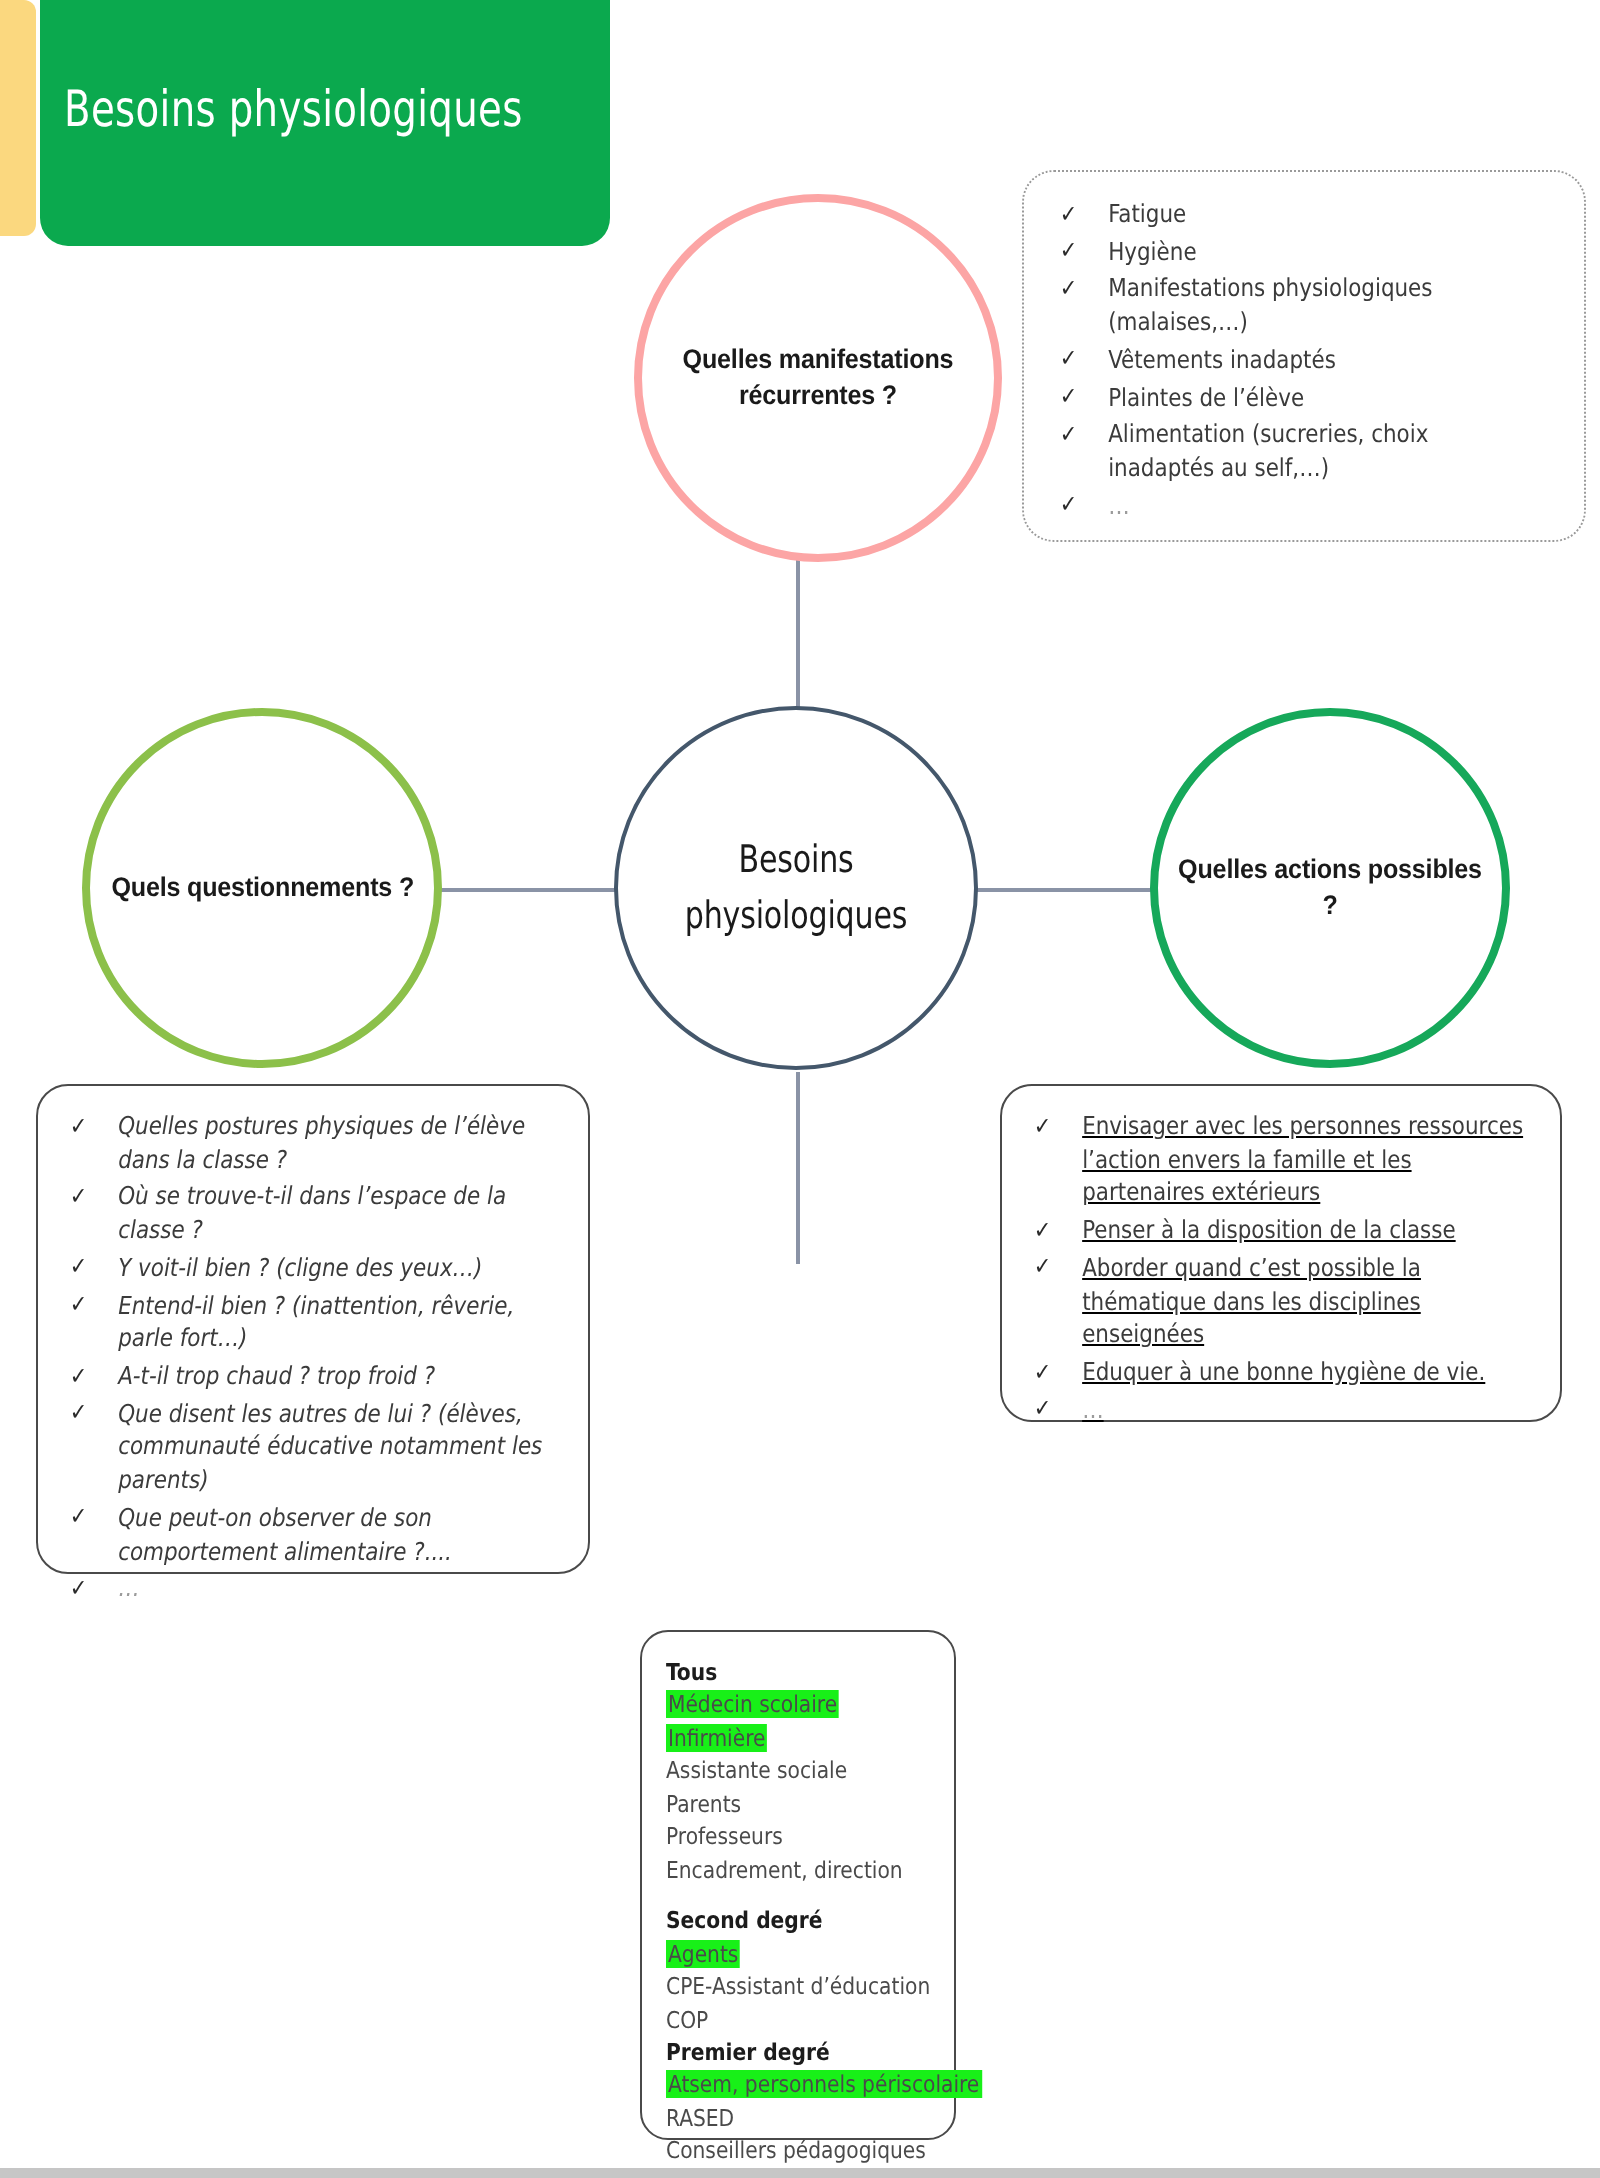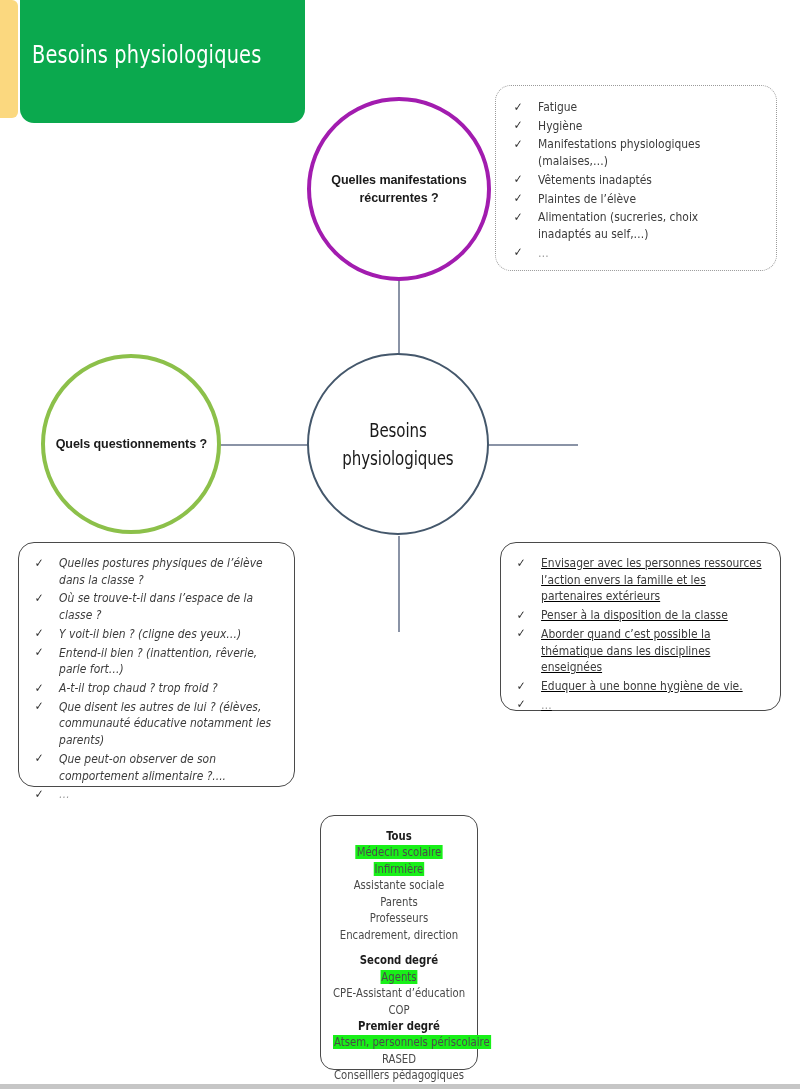--- a/index.html
+++ b/index.html
@@ -175,35 +175,38 @@
 
   <div class="yellow-strip"></div>
   <div class="header-block"></div>
   <div class="header-title">Besoins physiologiques</div>
 
   <div class="conn conn-v" style="left:398px; top:258px; height:96px;"></div>
   <div class="conn conn-v" style="left:398px; top:536px; height:96px;"></div>
   <div class="conn conn-h" style="left:219px; top:444px; width:92px;"></div>
   <div class="conn conn-h" style="left:486px; top:444px; width:92px;"></div>
 
-  <div class="circle circle-top" style="left:307px; top:97px; width:184px; height:184px; border:4px solid #a21caf;">
+  <div class="circle circle-top" style="left:317px; top:97px; width:184px; height:184px; border:4px solid #fca5a5;">
     <div class="circle-label">Quelles manifestations récurrentes ?</div>
   </div>
 
   <div class="circle circle-left" style="left:41px; top:354px; width:180px; height:180px; border:4px solid #8CC04A;">
     <div class="circle-label">Quels questionnements ?</div>
   </div>
 
   <div class="circle circle-center" style="left:307px; top:353px; width:182px; height:182px; border:2.5px solid #44576B;">
     <div class="circle-label">Besoins physiologiques</div>
   </div>
 
-
-
-  <div class="box box-dotted" style="left:495px; top:85px; width:282px; height:186px;">
+  <div class="circle circle-right" style="left:575px; top:354px; width:180px; height:180px; border:4px solid #16A85A;">
+    <div class="circle-label">Quelles actions possibles ?</div>
+  </div>
+
+
+  <div class="box box-dotted" style="left:511px; top:85px; width:282px; height:186px;">
     <ul class="check-list" style="padding:13px 14px 0 12px;">
         <li>Fatigue</li>
         <li>Hygiène</li>
         <li>Manifestations physiologiques (malaises,…)</li>
         <li>Vêtements inadaptés</li>
         <li>Plaintes de l’élève</li>
         <li>Alimentation (sucreries, choix inadaptés au self,…)</li>
         <li class="faint">…</li>
       </ul>
   </div>
@@ -225,21 +228,21 @@
     <ul class="check-list" style="padding:12px 10px 0 10px;">
         <li>Envisager avec les personnes ressources l’action envers la famille et les partenaires extérieurs</li>
         <li>Penser à la disposition de la classe</li>
         <li>Aborder quand c’est possible la thématique dans les disciplines enseignées</li>
         <li>Eduquer à une bonne hygiène de vie.</li>
         <li class="faint">…</li>
       </ul>
   </div>
 
   <div class="box box-solid" style="left:320px; top:815px; width:158px; height:255px; border-radius:14px;">
-    <ul class="share-list" style="padding:12px 8px 0 12px;text-align:center;">
+    <ul class="share-list" style="padding:12px 8px 0 12px;">
         <li class="heading">Tous</li>
         <li><span class="hl">Médecin scolaire</span></li>
         <li><span class="hl">Infirmière</span></li>
         <li>Assistante sociale</li>
         <li>Parents</li>
         <li>Professeurs</li>
         <li>Encadrement, direction</li>
         <li class="spacer"></li>
         <li class="heading">Second degré</li>
         <li><span class="hl">Agents</span></li>

